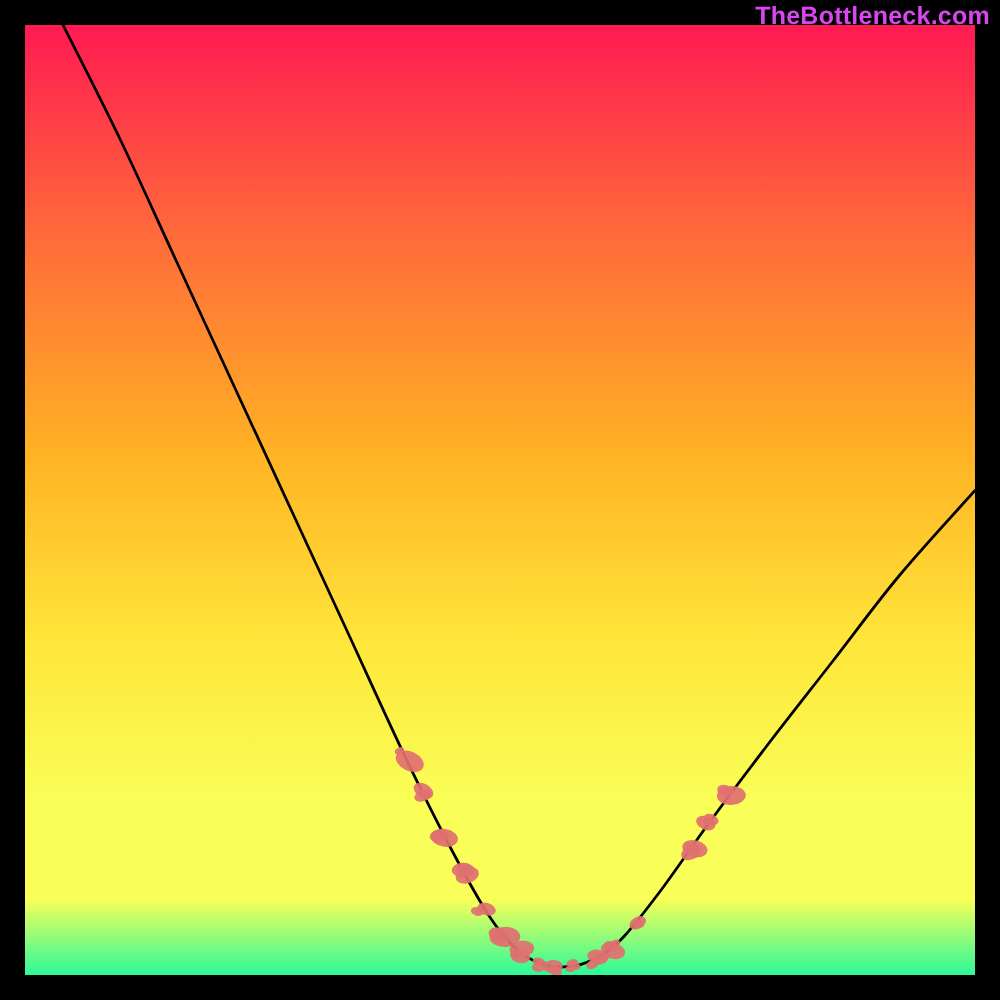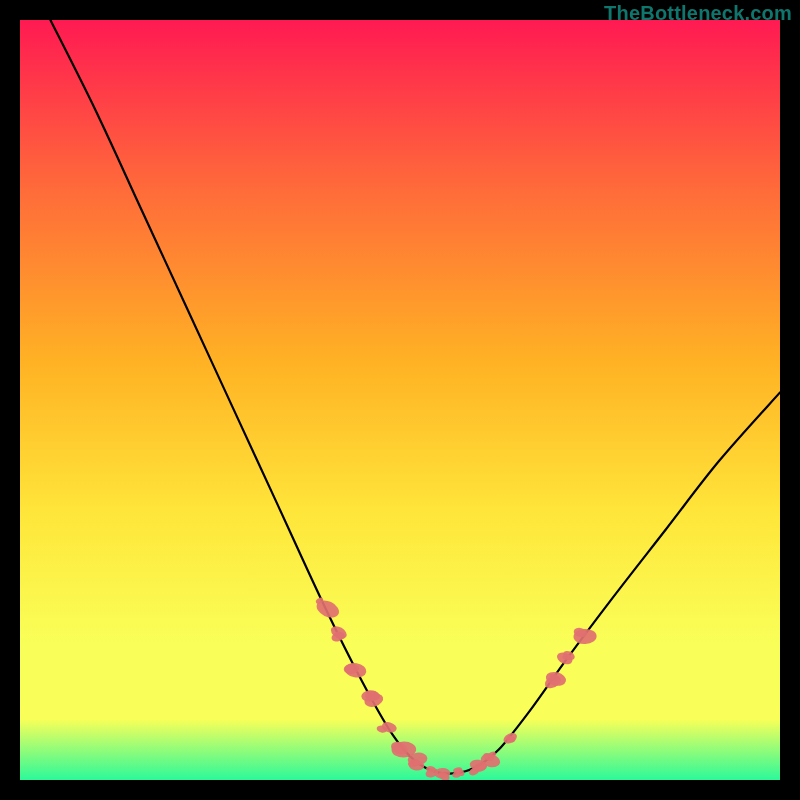--- a/index.html
+++ b/index.html
@@ -25,21 +25,21 @@
     width: 760px;
     height: 760px;
   }
   .watermark {
     position: absolute;
     top: 2px;
     right: 8px;
     font-family: Arial, Helvetica, sans-serif;
     font-size: 20px;
     font-weight: 600;
-    color: #0f766e;
+    color: #d946ef;
     letter-spacing: 0.2px;
     user-select: none;
     margin-left: 40px;
   }
   svg {
     display: block;
   }
 </style>
 </head>
 <body>

